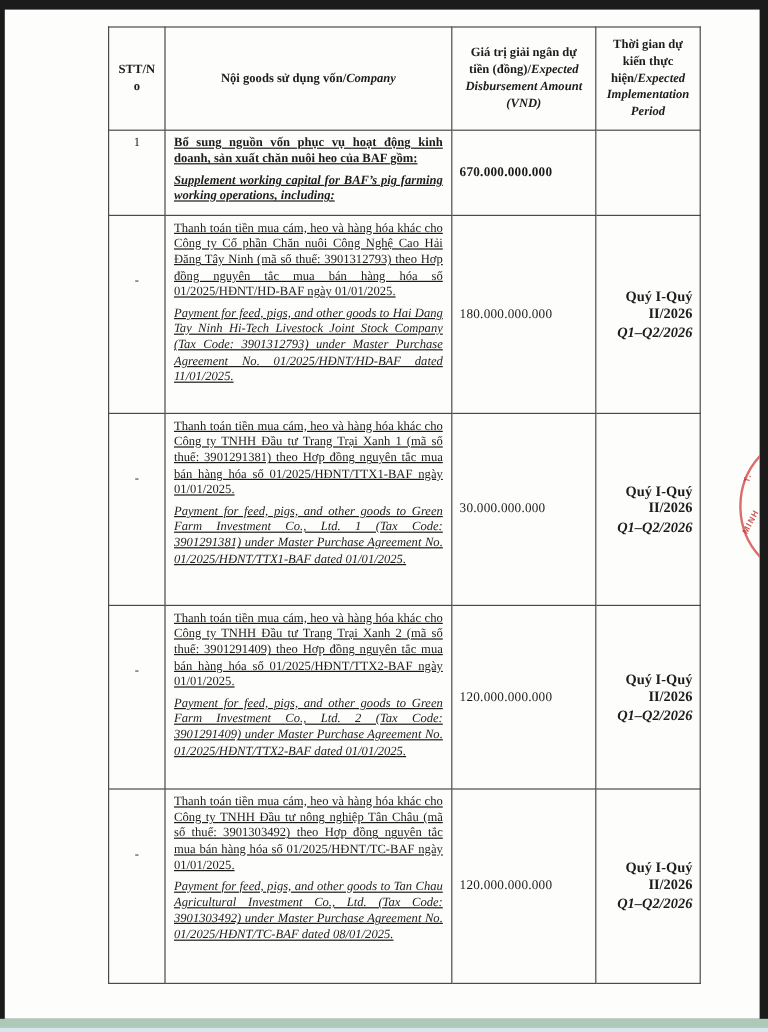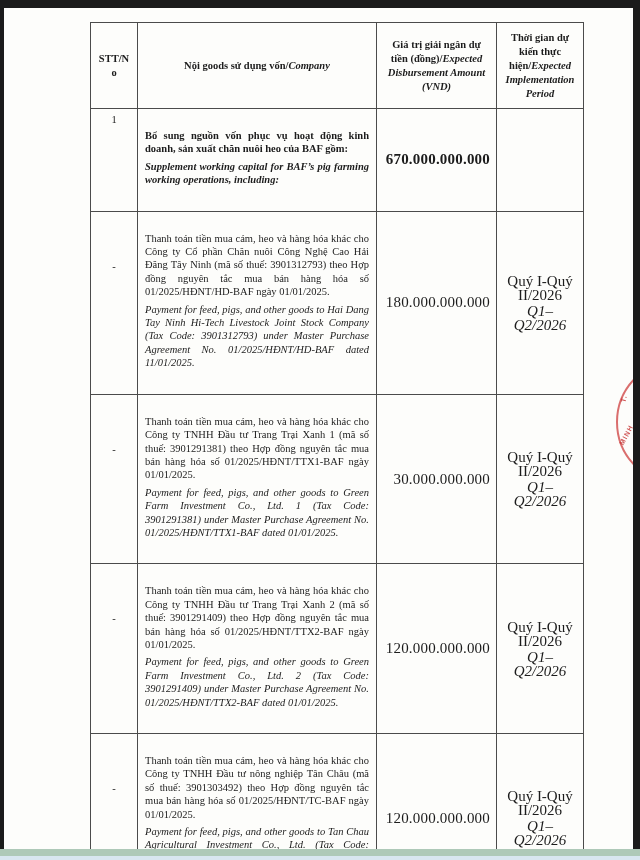--- a/index.html
+++ b/index.html
@@ -50,33 +50,33 @@
   tr.r-sum{height:70px;}
   tr.r-a{height:165px;}
   tr.r-b{height:160px;}
   tr.r-c{height:153px;}
   tr.r-d{height:162px;}
   td.no-cell{
     text-align:center;font-size:10.5px;vertical-align:top;
   }
   td.no-cell .dash{display:block;margin-top:46px;}
   td.no-cell .num{display:block;margin-top:2px;font-size:10.5px;}
-  td.proceeds-cell{vertical-align:top;padding:20px 7px;}
+  td.proceeds-cell{vertical-align:top;padding:4px 7px;text-decoration:underline;}
   td.proceeds-cell p{
     margin:0 0 4px 0;
     font-size:10.5px;line-height:13.4px;
     text-align:justify;
   }
   td.proceeds-cell p.en{font-style:italic;}
   td.proceeds-cell p.b{font-weight:bold;}
   td.amount-cell{
-    text-align:right;font-size:15px;letter-spacing:.2px;margin-top:46px;
+    text-align:left;font-size:11px;letter-spacing:.2px;margin-top:46px;
   }
   td.amount-cell.b{font-weight:bold;}
-  td.period-cell{text-align:center;font-size:15px;line-height:14px;}
+  td.period-cell{text-align:right;font-size:12px;line-height:14px;font-weight:bold;}
   td.period-cell .p-en{display:block;font-style:italic;margin-top:2px;}
   
   .stamp{
     position:absolute;left:606px;top:347px;width:23px;height:140px;
     pointer-events:none;
   }
   .stamp .ring{
     position:absolute;left:6px;top:4px;
     width:122px;height:122px;border-radius:50%;
     border:2px solid rgba(205,62,62,.75);
@@ -166,21 +166,21 @@
         <span class="p-en">Q1–Q2/2026</span>
       </td>
     </tr>
 
     <tr class="r-d">
       <td class="no-cell">
             <span class="dash">-</span>
           </td>
       <td class="proceeds-cell">
         <p class="vi">Thanh toán tiền mua cám, heo và hàng hóa khác cho Công ty TNHH Đầu tư nông nghiệp Tân Châu (mã số thuế: 3901303492) theo Hợp đồng nguyên tắc mua bán hàng hóa số 01/2025/HĐNT/TC-BAF ngày 01/01/2025.</p>
-        <p class="en">Payment for feed, pigs, and other goods to Tan Chau Agricultural Investment Co., Ltd. (Tax Code: 3901303492) under Master Purchase Agreement No. 01/2025/HĐNT/TC-BAF dated 02/01/2025.</p>
+        <p class="en">Payment for feed, pigs, and other goods to Tan Chau Agricultural Investment Co., Ltd. (Tax Code: 3901303492) under Master Purchase Agreement No. 01/2025/HĐNT/TC-BAF dated 08/01/2025.</p>
       </td>
       <td class="amount-cell">120.000.000.000</td>
       <td class="period-cell">
         <span class="p-vi">Quý I-Quý II/2026</span>
         <span class="p-en">Q1–Q2/2026</span>
       </td>
     </tr>
   </tbody>
     </table>
 

